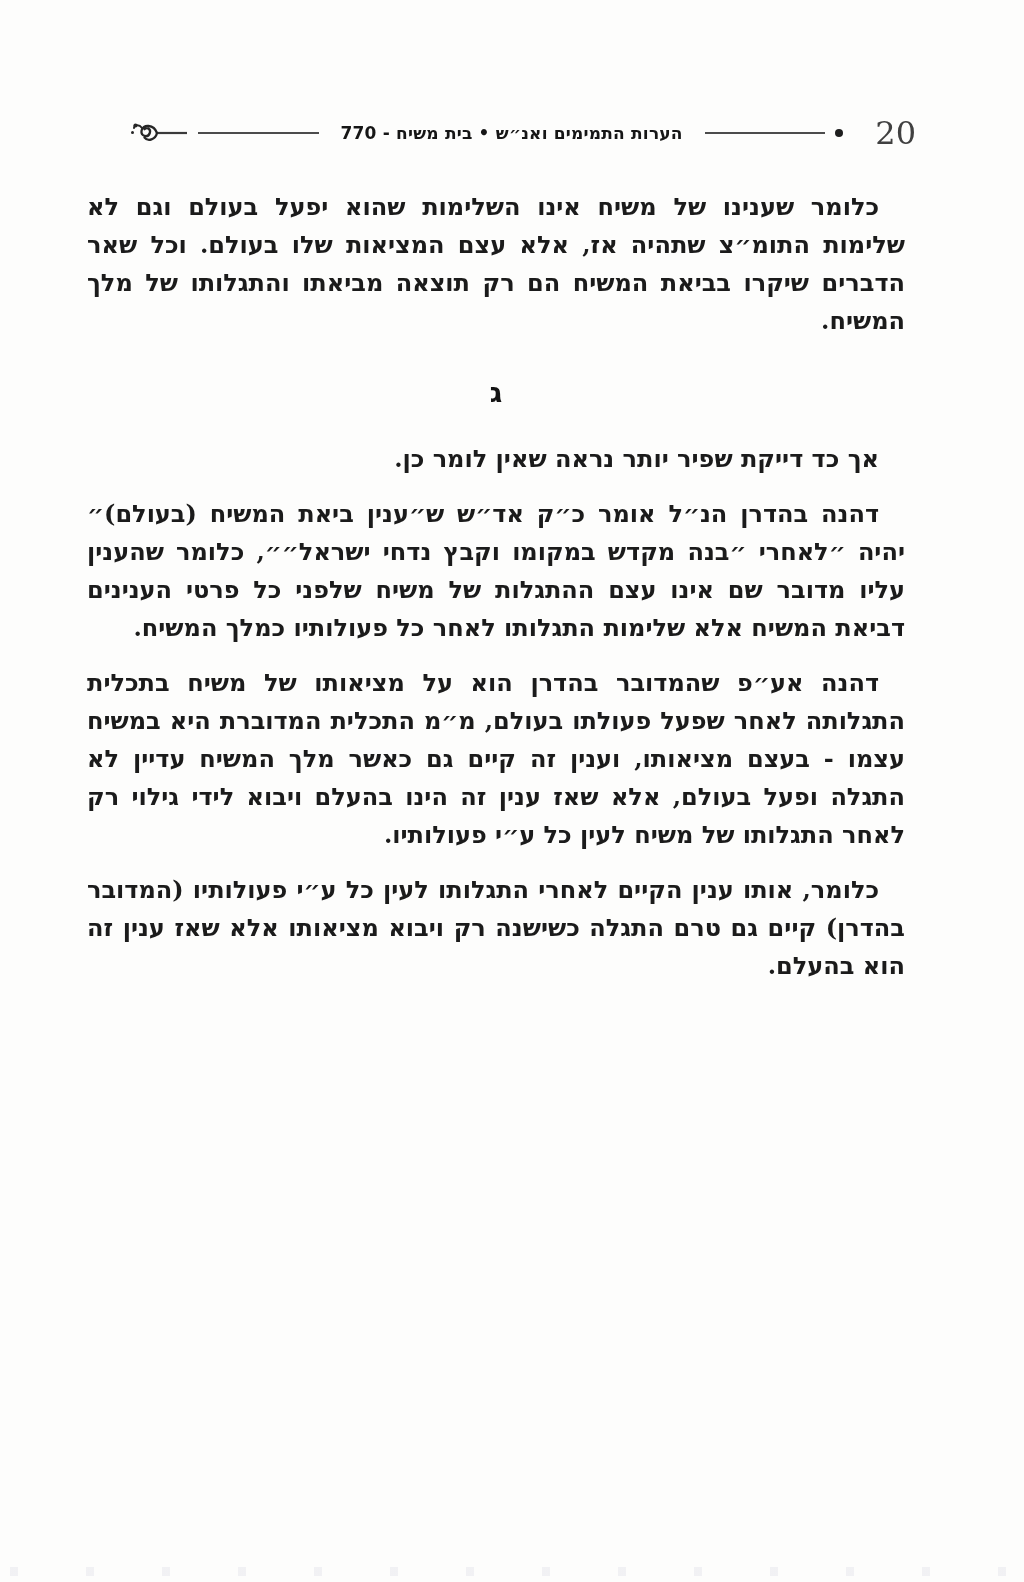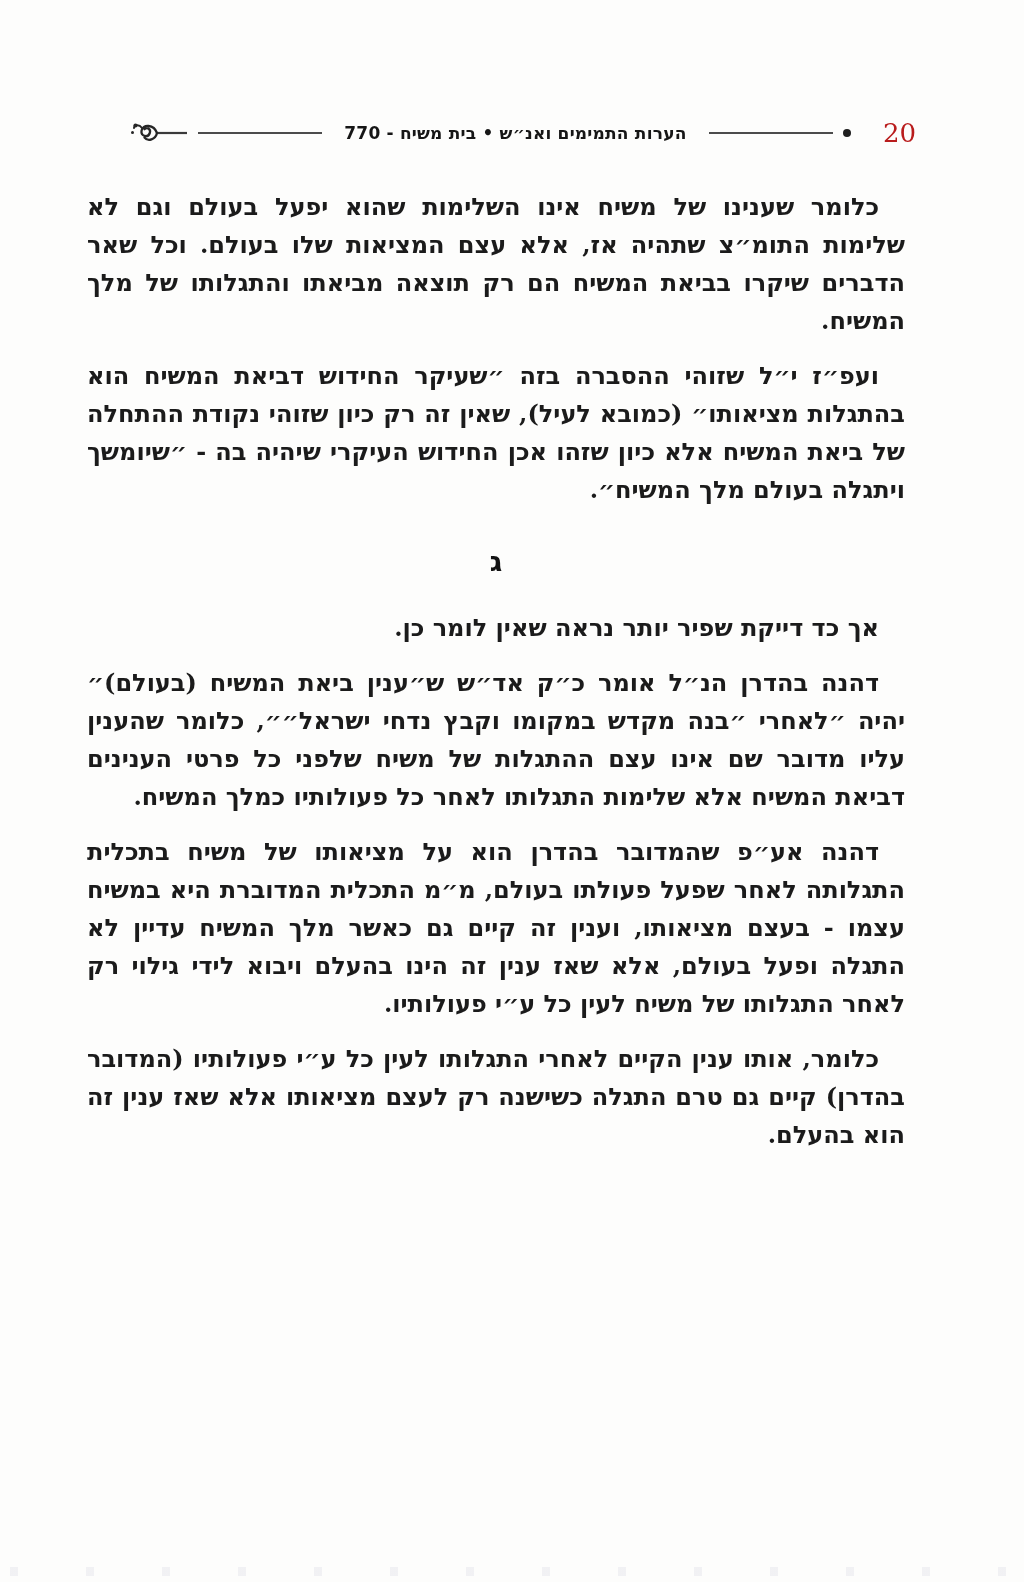--- a/index.html
+++ b/index.html
@@ -48,23 +48,23 @@
   .bullet {
     flex: 0 0 auto;
     width: 8px; height: 8px;
     border-radius: 50%;
     background: #1e1e1e;
     margin-left: 2px;
   }
   .page-number {
     flex: 0 0 auto;
     font-family: "DejaVu Serif", serif;
-    font-size: 26px;
+    font-size: 32px;
     font-weight: 500;
-    color: #b91c1c;
+    color: #404040;
     margin-left: 24px;
     line-height: 1;
   }
   
   .text-block {
     position: absolute;
     top: 188px;
     left: 87px;
     right: 0;
     width: 818px;
@@ -117,25 +117,24 @@
     </span>
     <span class="rule"></span>
     <span class="header-title">הערות התמימים ואנ״ש • בית משיח - 770</span>
     <span class="rule"></span>
     <span class="bullet"></span>
     <span class="page-number">20</span>
   </div>
 
   <div class="text-block">
     <p class="indent">כלומר שענינו של משיח אינו השלימות שהוא יפעל בעולם וגם לא שלימות התומ״צ שתהיה אז, אלא עצם המציאות שלו בעולם. וכל שאר הדברים שיקרו בביאת המשיח הם רק תוצאה מביאתו והתגלותו של מלך המשיח.</p>
-    <p class="indent">ועפ״ז י״ל שזוהי ההסברה בזה ״שעיקר החידוש דביאת המשיח הוא בהתגלות מציאותו״ (כמובא לעיל), שאין זה רק כיון שזוהי נקודת ההתחלה של ביאת המשיח אלא כיון שזהו אכן החידוש העיקרי שיהיה בה - ״שיומשך ויתגלה בעולם מלך המשיח״.</p>
 
     <div class="section-letter">ג</div>
 
     <p class="indent">אך כד דייקת שפיר יותר נראה שאין לומר כן.</p>
     <p class="indent">דהנה בהדרן הנ״ל אומר כ״ק אד״ש ש״ענין ביאת המשיח (בעולם)״ יהיה ״לאחרי ״בנה מקדש במקומו וקבץ נדחי ישראל״״, כלומר שהענין עליו מדובר שם אינו עצם ההתגלות של משיח שלפני כל פרטי הענינים דביאת המשיח אלא שלימות התגלותו לאחר כל פעולותיו כמלך המשיח.</p>
     <p class="indent">דהנה אע״פ שהמדובר בהדרן הוא על מציאותו של משיח בתכלית התגלותה לאחר שפעל פעולתו בעולם, מ״מ התכלית המדוברת היא במשיח עצמו - בעצם מציאותו, וענין זה קיים גם כאשר מלך המשיח עדיין לא התגלה ופעל בעולם, אלא שאז ענין זה הינו בהעלם ויבוא לידי גילוי רק לאחר התגלותו של משיח לעין כל ע״י פעולותיו.</p>
-    <p class="indent">כלומר, אותו ענין הקיים לאחרי התגלותו לעין כל ע״י פעולותיו (המדובר בהדרן) קיים גם טרם התגלה כשישנה רק לעצם מציאותו אלא שאז ענין זה הוא בהעלם.</p>
+    <p class="indent">כלומר, אותו ענין הקיים לאחרי התגלותו לעין כל ע״י פעולותיו (המדובר בהדרן) קיים גם טרם התגלה כשישנה רק ויבוא מציאותו אלא שאז ענין זה הוא בהעלם.</p>
   </div>
 
   <div class="scan-artifact-row"></div>
 
 </div>
 
 </body></html>

